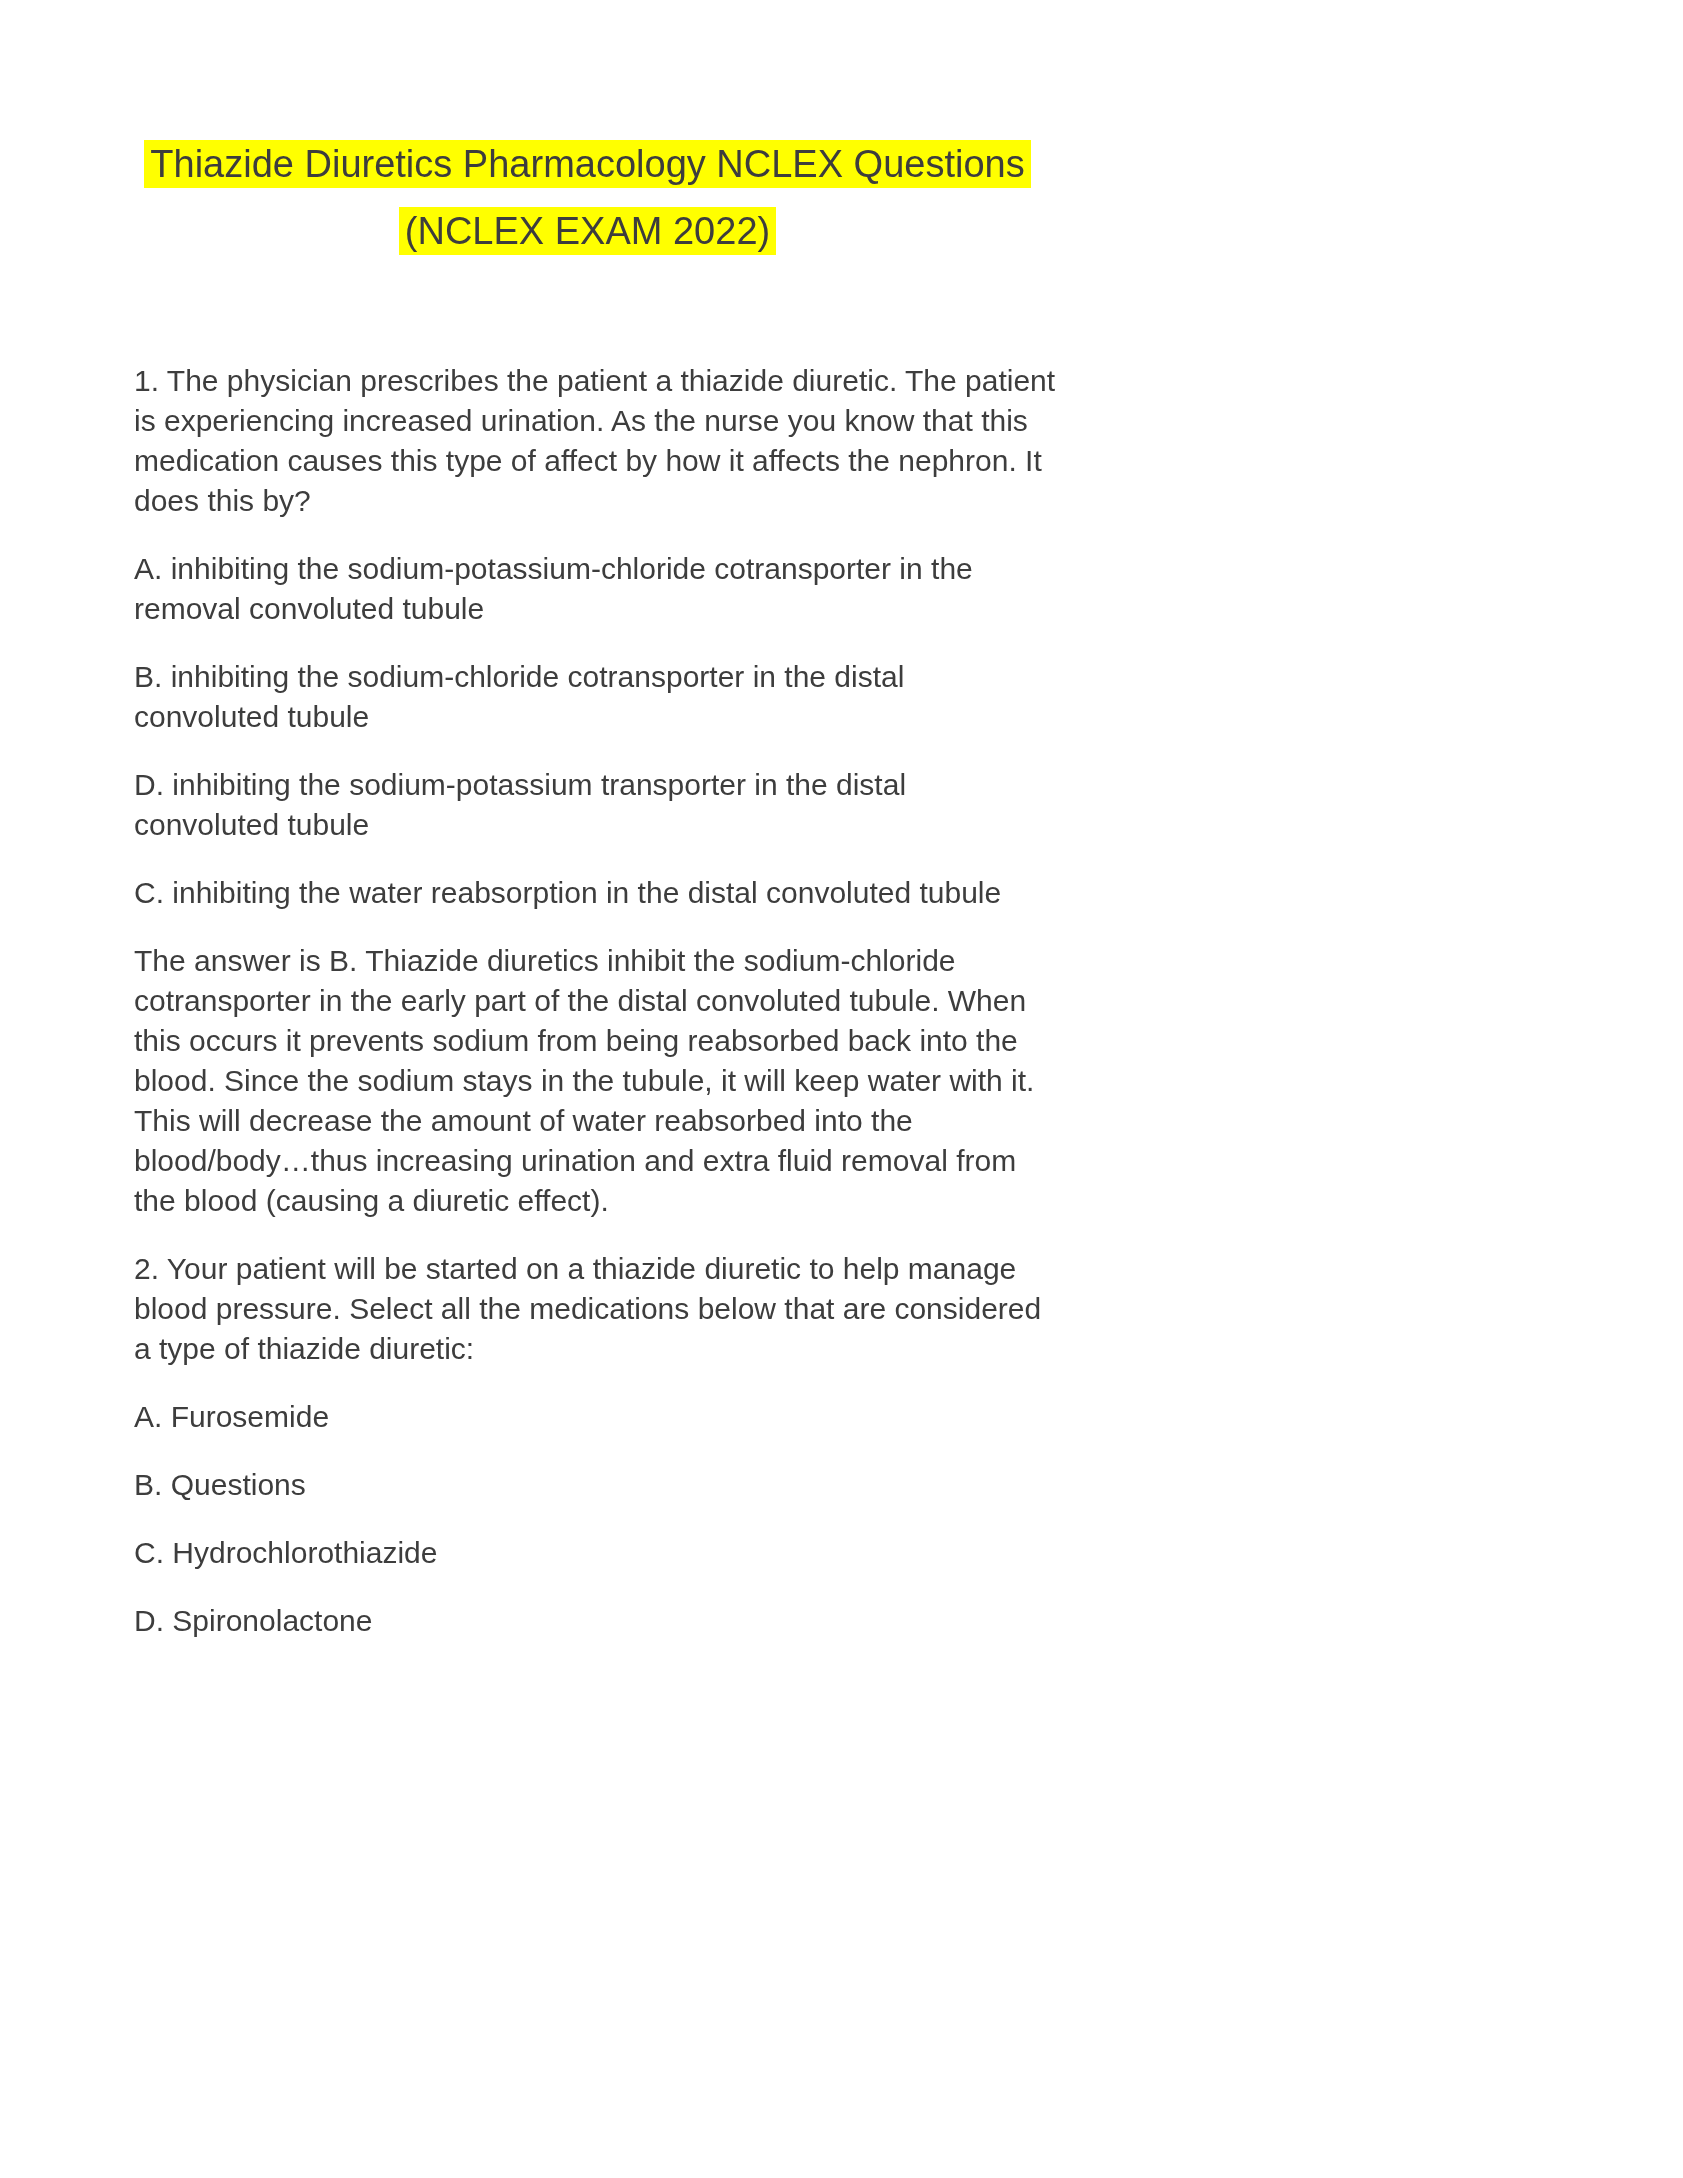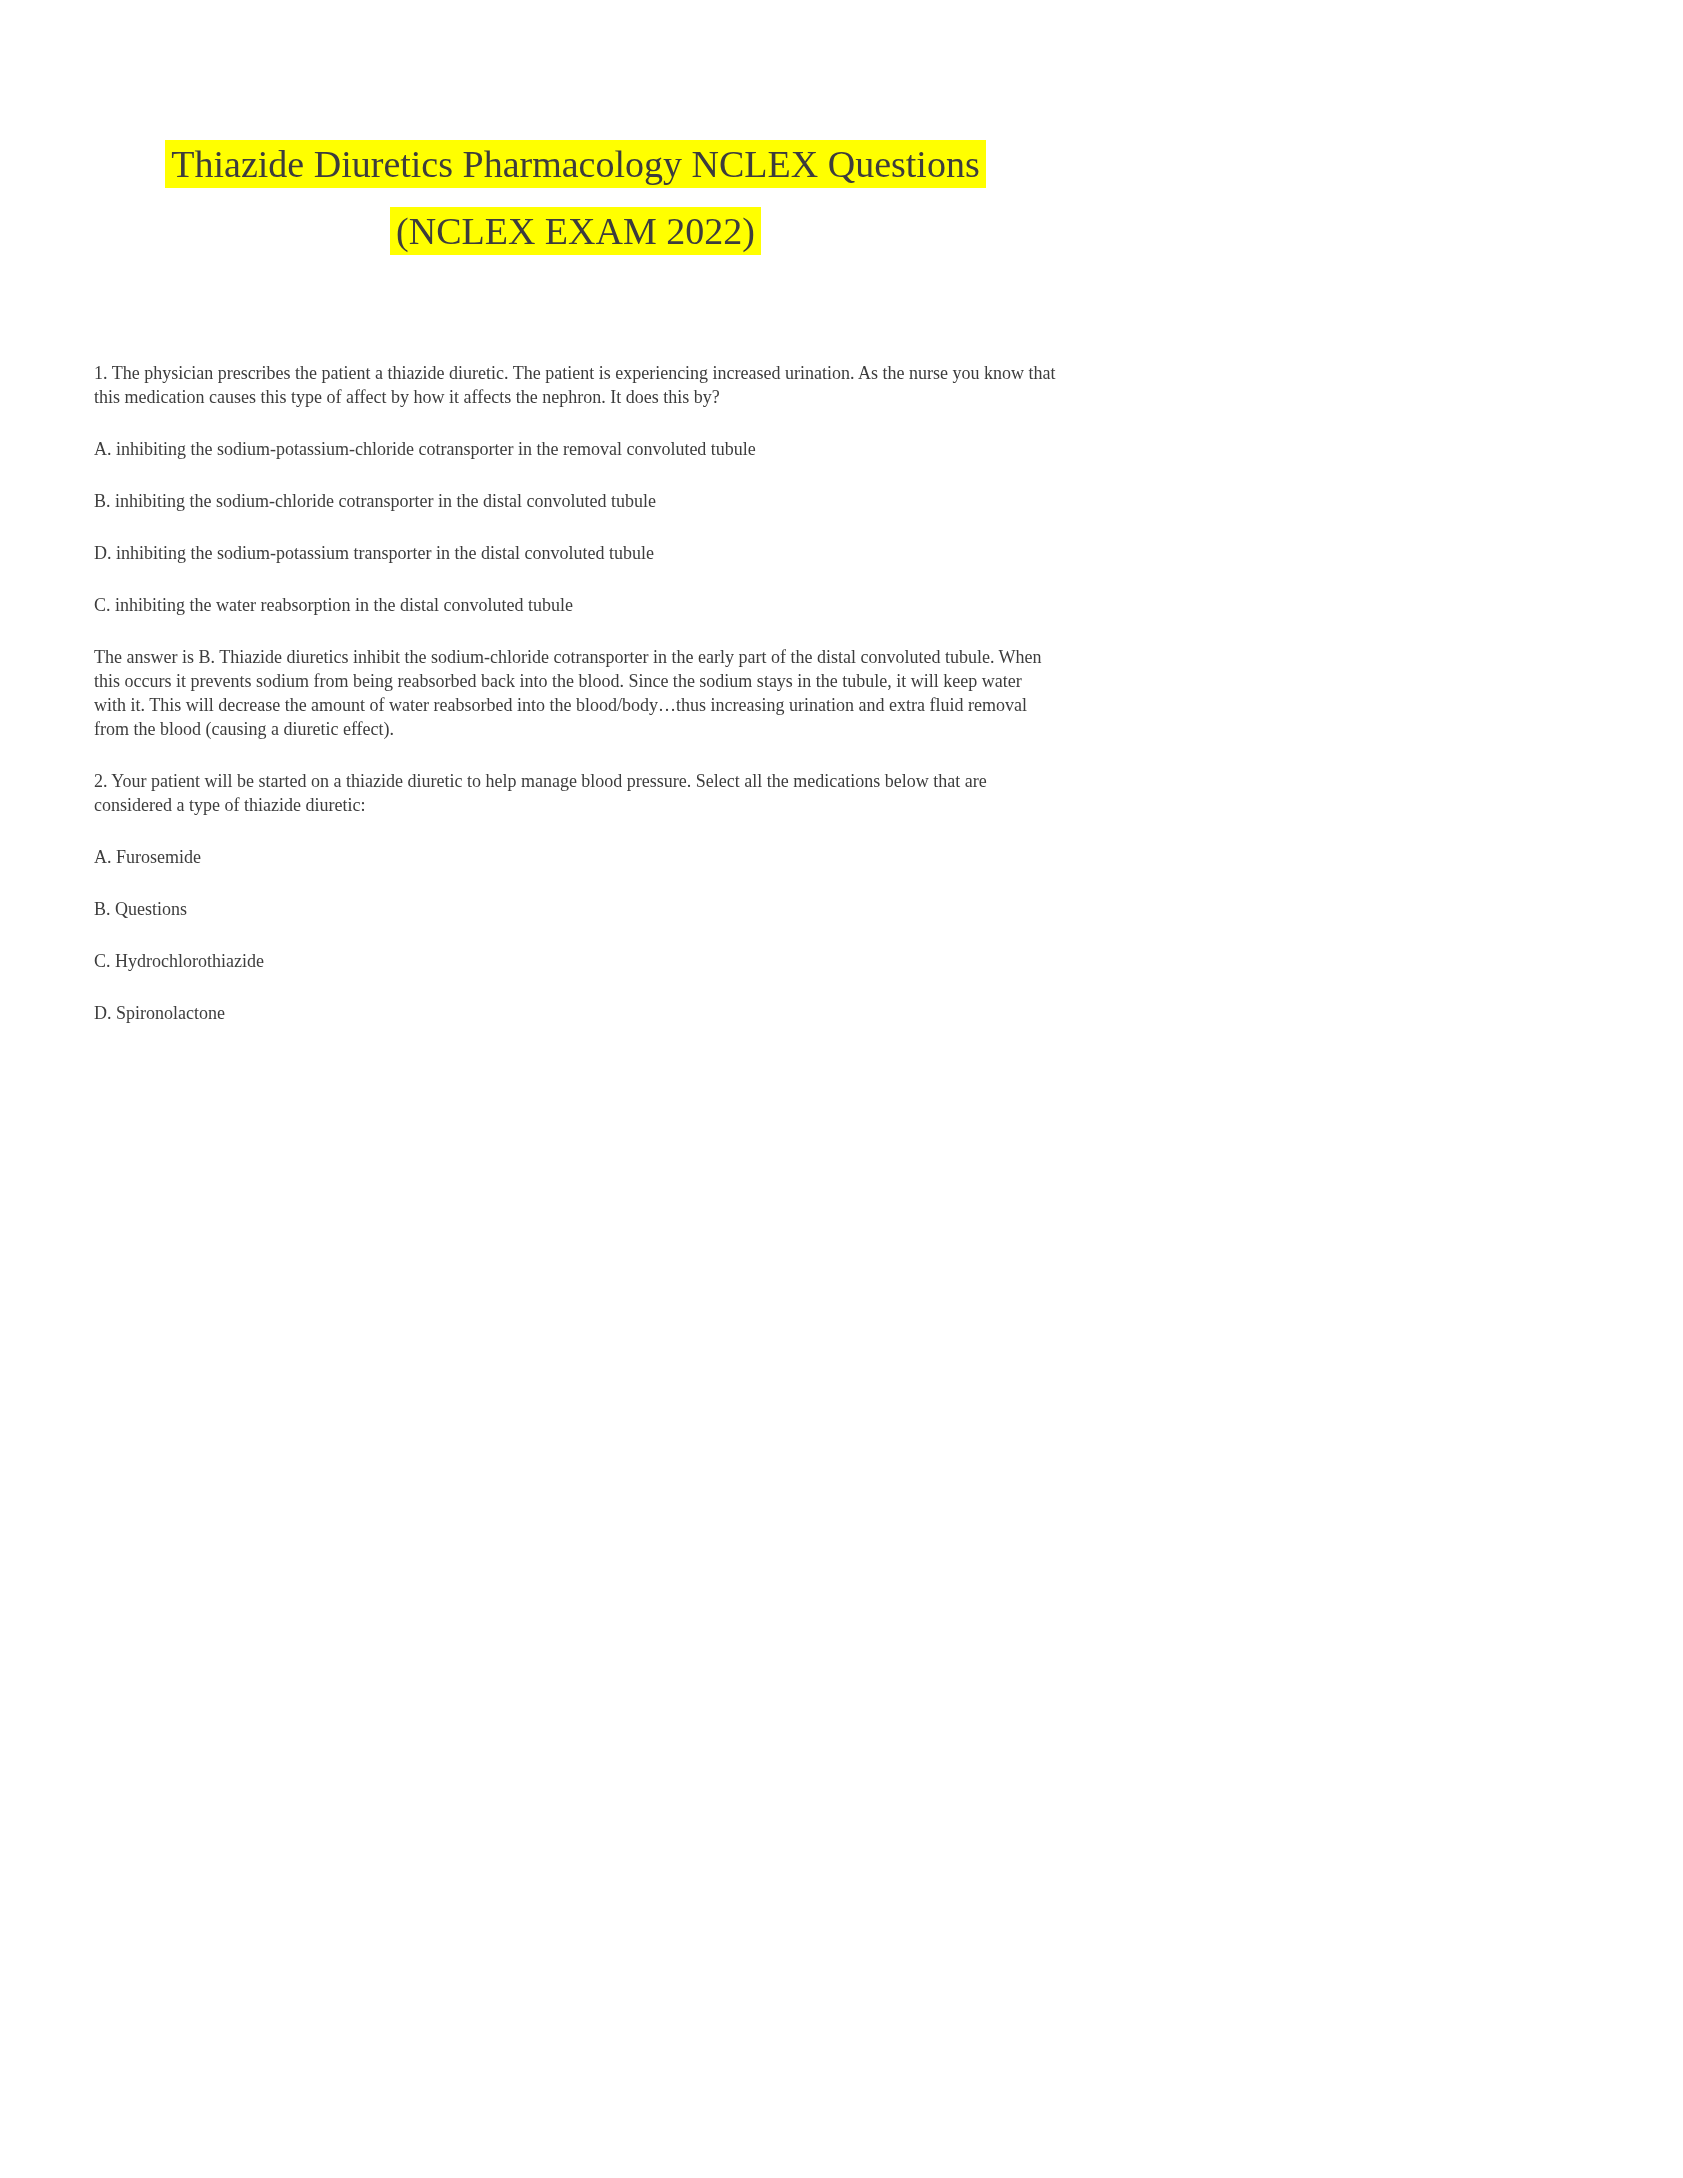--- a/index.html
+++ b/index.html
@@ -6,22 +6,22 @@
     margin: 0;
     padding: 0;
     background: #ffffff;
   }
   .page {
     position: relative;
     width: 1683px;
     height: 2178px;
     background: #ffffff;
     box-sizing: border-box;
-    padding: 139px 626px 59px 94px;
-    font-family: Liberation Serif, serif;
+    padding: 139px 626px 59px 118px;
+    font-family: Liberation Sans, sans-serif;
     color: #3d3d3d;
     overflow: hidden;
   }
   .doc-title {
     text-align: center;
     margin: 0 0 103px 0;
     font-weight: 400;
     font-size: 38px;
     line-height: 1.35;
   }
@@ -30,23 +30,23 @@
     margin-bottom: 16px;
   }
   .doc-title .hl {
     background: #ffff00;
     padding: 3px 6px;
     display: inline;
     -webkit-box-decoration-break: clone;
     box-decoration-break: clone;
   }
   .doc-body p {
-    font-size: 18px;
-    line-height: 24px;
-    margin: 0 0 28px 0;
+    font-size: 30px;
+    line-height: 40px;
+    margin: 0 0 28px 16px;
     font-weight: 400;
   }
 </style>
 </head>
 <body>
 
 <div class="page">
 
   <h1 class="doc-title">
     <span class="title-line"><span class="hl">Thiazide Diuretics Pharmacology NCLEX Questions</span></span>

